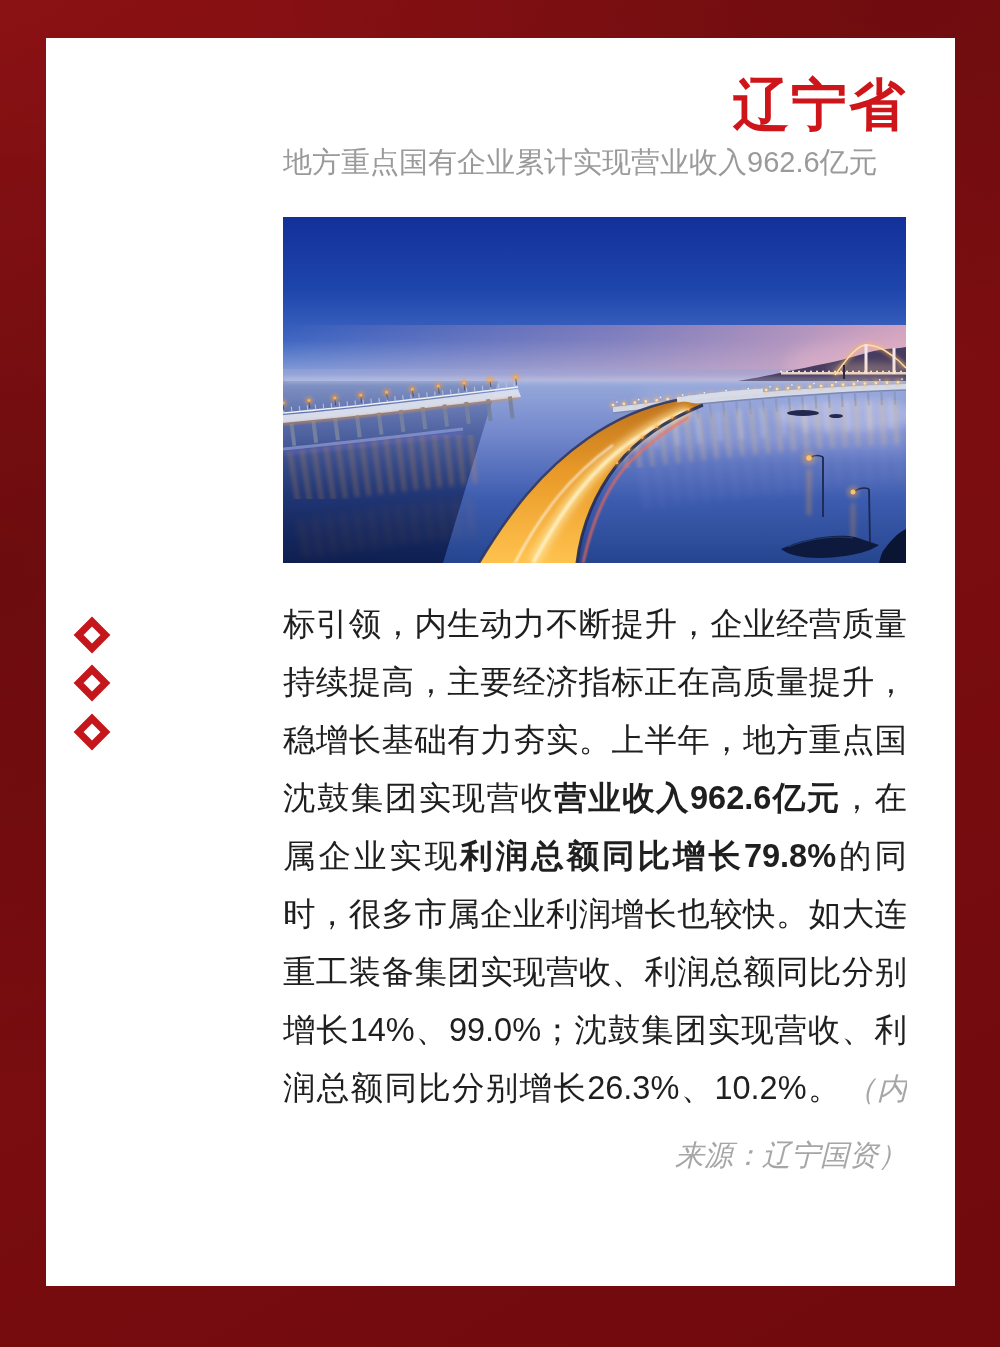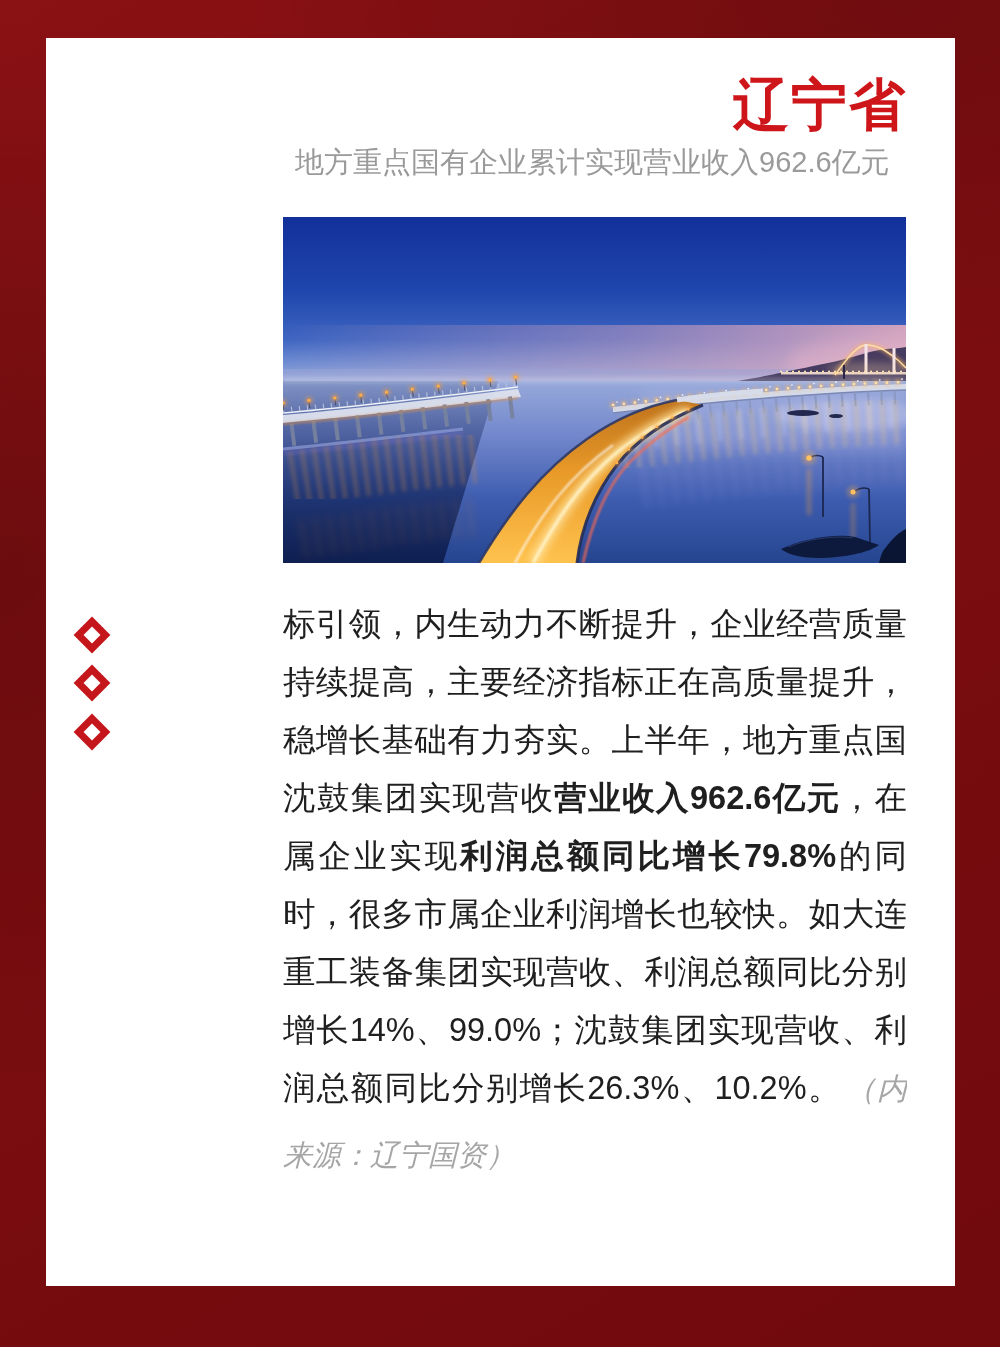--- a/index.html
+++ b/index.html
@@ -18,35 +18,35 @@
   .banner .flag{position:absolute;left:0;top:0;width:100%;height:100%;}
   .banner .num{
     position:relative;display:block;margin-top:74px;text-align:center;
     font-size:102px;line-height:1;font-weight:bold;font-style:italic;color:#ffffff;
     transform:scaleX(.75);transform-origin:50% 50%;letter-spacing:-2px;
   }
 
   
   .header{position:absolute;left:283px;top:74px;width:624px;}
   .page-title{margin:0;font-size:56px;line-height:62px;font-weight:bold;color:#ce1519;letter-spacing:2px;text-align:right;}
-  .subtitle{margin:8px 12px 0;font-size:29px;line-height:36px;color:#9a9a9a;}
+  .subtitle{margin:8px 0 0;font-size:29px;line-height:36px;color:#9a9a9a;}
 
   
   .photo{position:absolute;left:283px;top:217px;width:623px;height:346px;display:block;}
 
   
   .bullet{position:absolute;width:12px;height:12px;border:7px solid #c4161b;background:#ffffff;transform:rotate(45deg);}
   .b1{left:79px;top:622px}.b2{left:79px;top:670px}.b3{left:79px;top:719px}
 
   
   .article{position:absolute;left:283px;top:595px;width:624px;color:#1f1f1f;}
   .body-line{height:58px;line-height:58px;font-size:32.5px;text-align:justify;text-align-last:justify;overflow:hidden;}
   .body-line .bold{font-weight:bold;}
   .body-line .note{font-size:30px;color:#a6a6a6;font-style:italic;font-weight:normal;padding-left:4px;}
-  .source{margin-top:18px;font-size:29px;line-height:40px;color:#a6a6a6;font-style:italic;}
+  .source{margin-top:18px;font-size:29px;line-height:40px;color:#a6a6a6;font-style:italic;text-align:right;}
 </style>
 </head>
 <body>
 
 <div class="stage">
   <div class="card"></div>
 
 
   <div class="header">
     <h1 class="page-title">辽宁省</h1>

